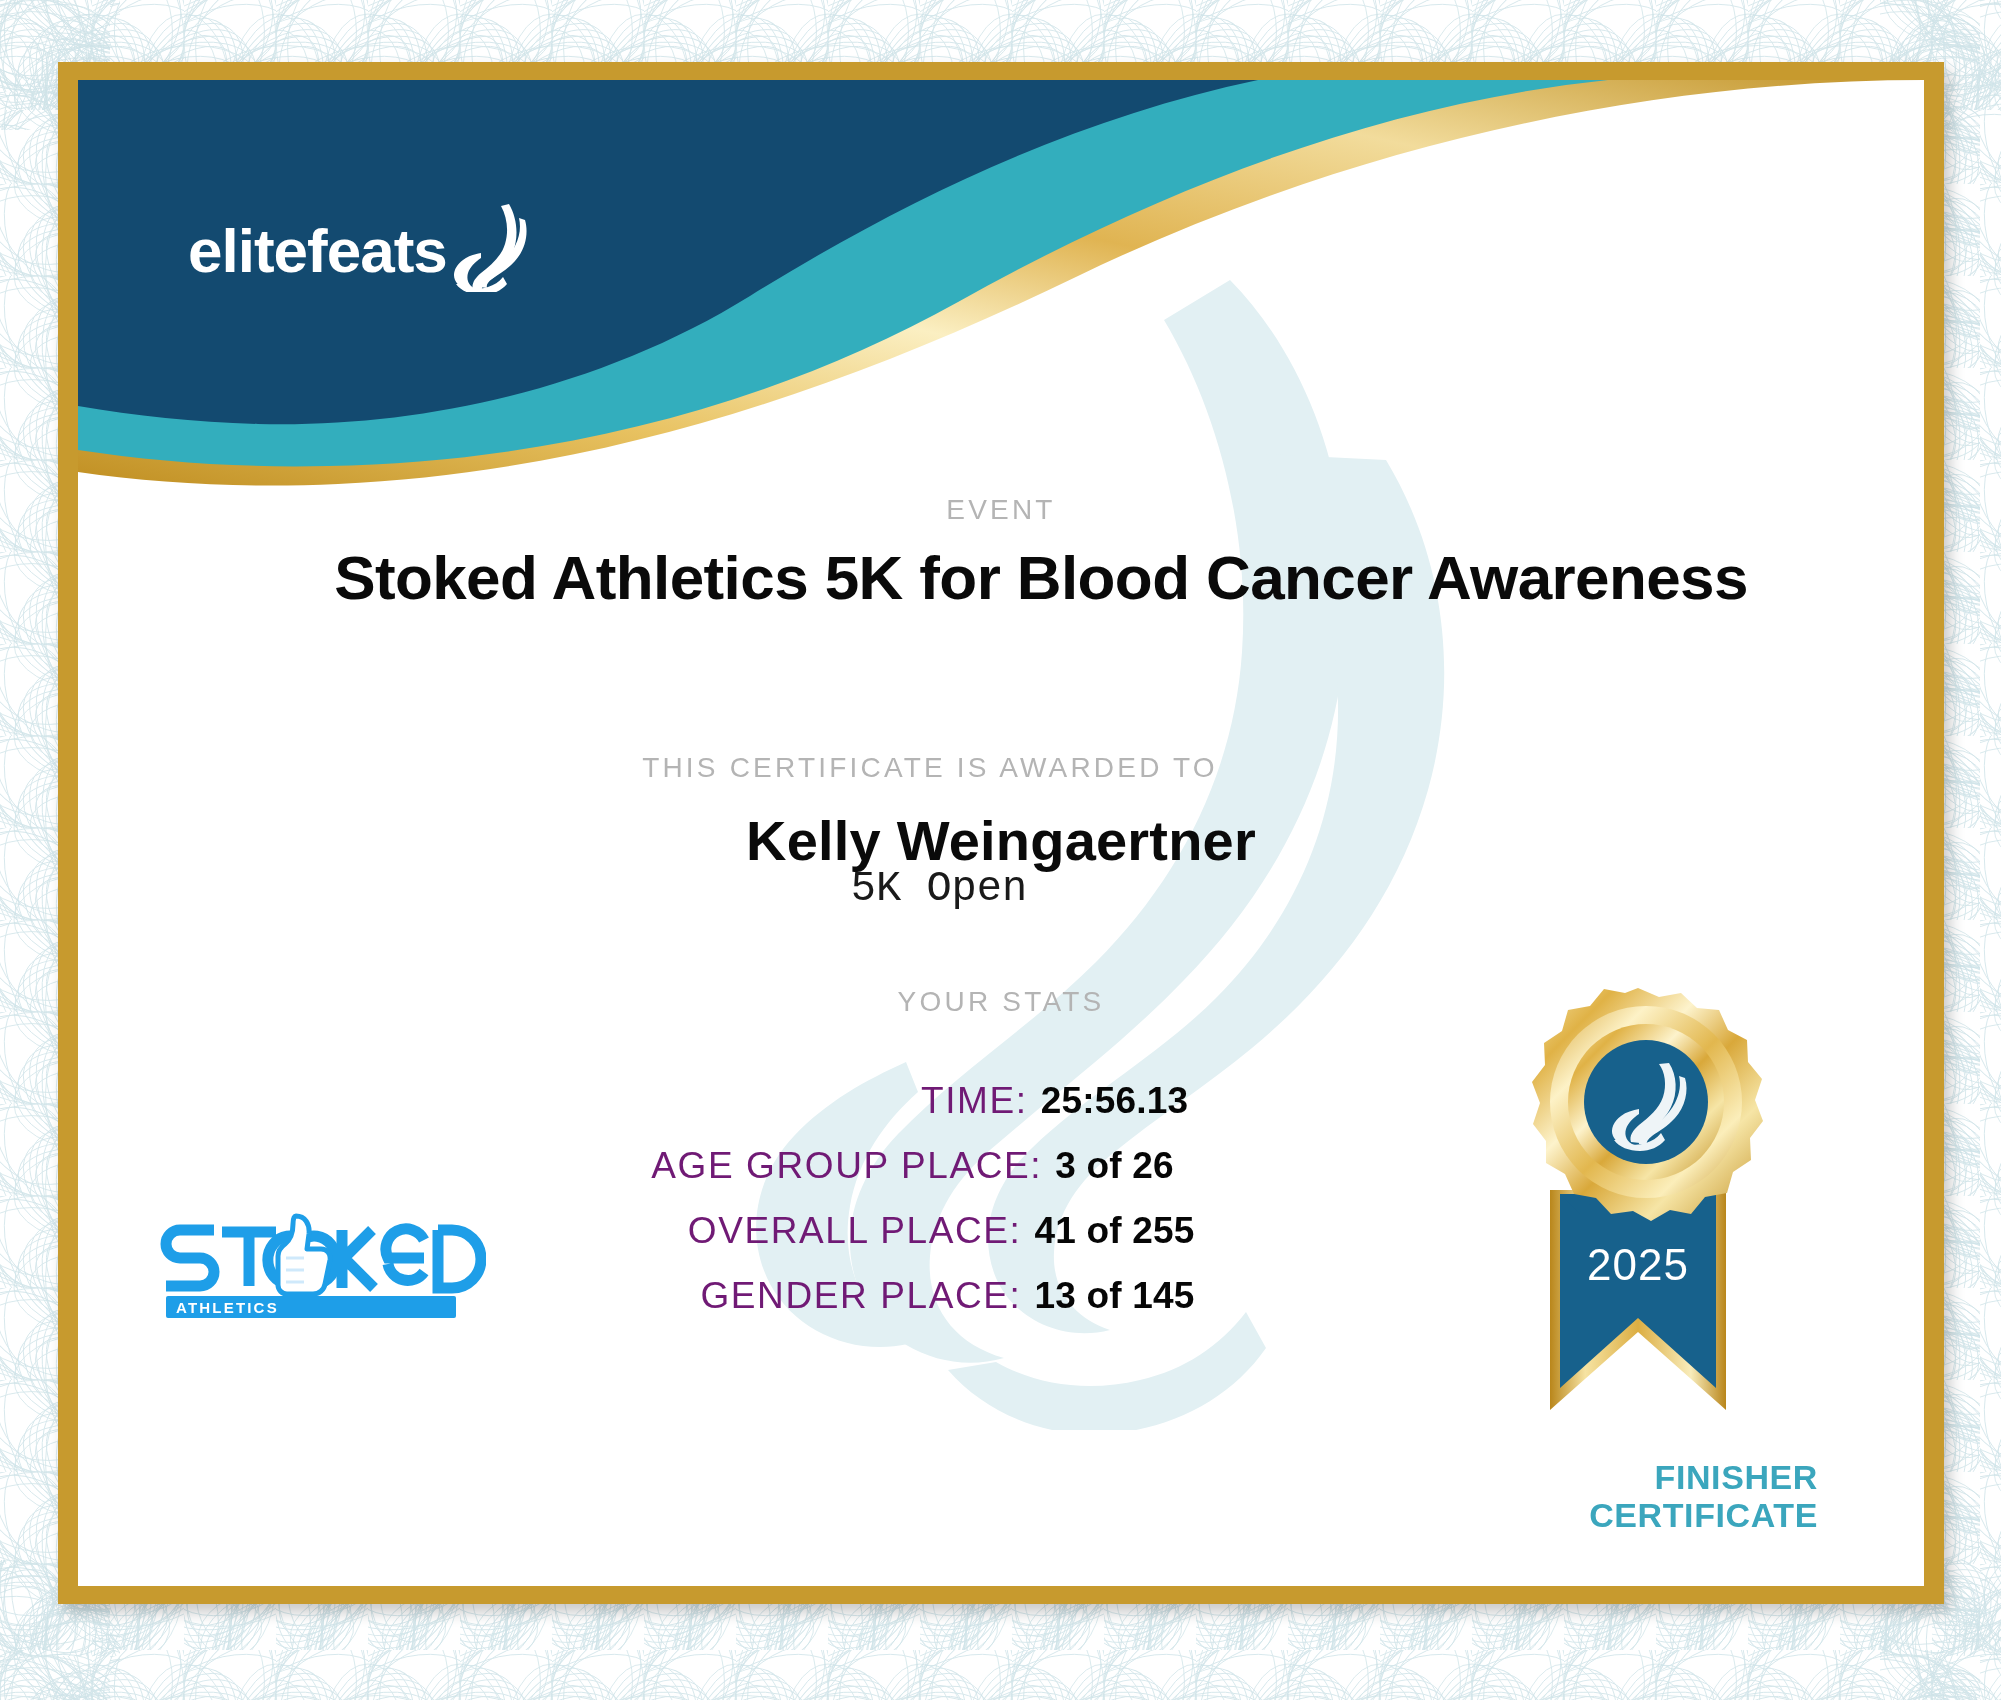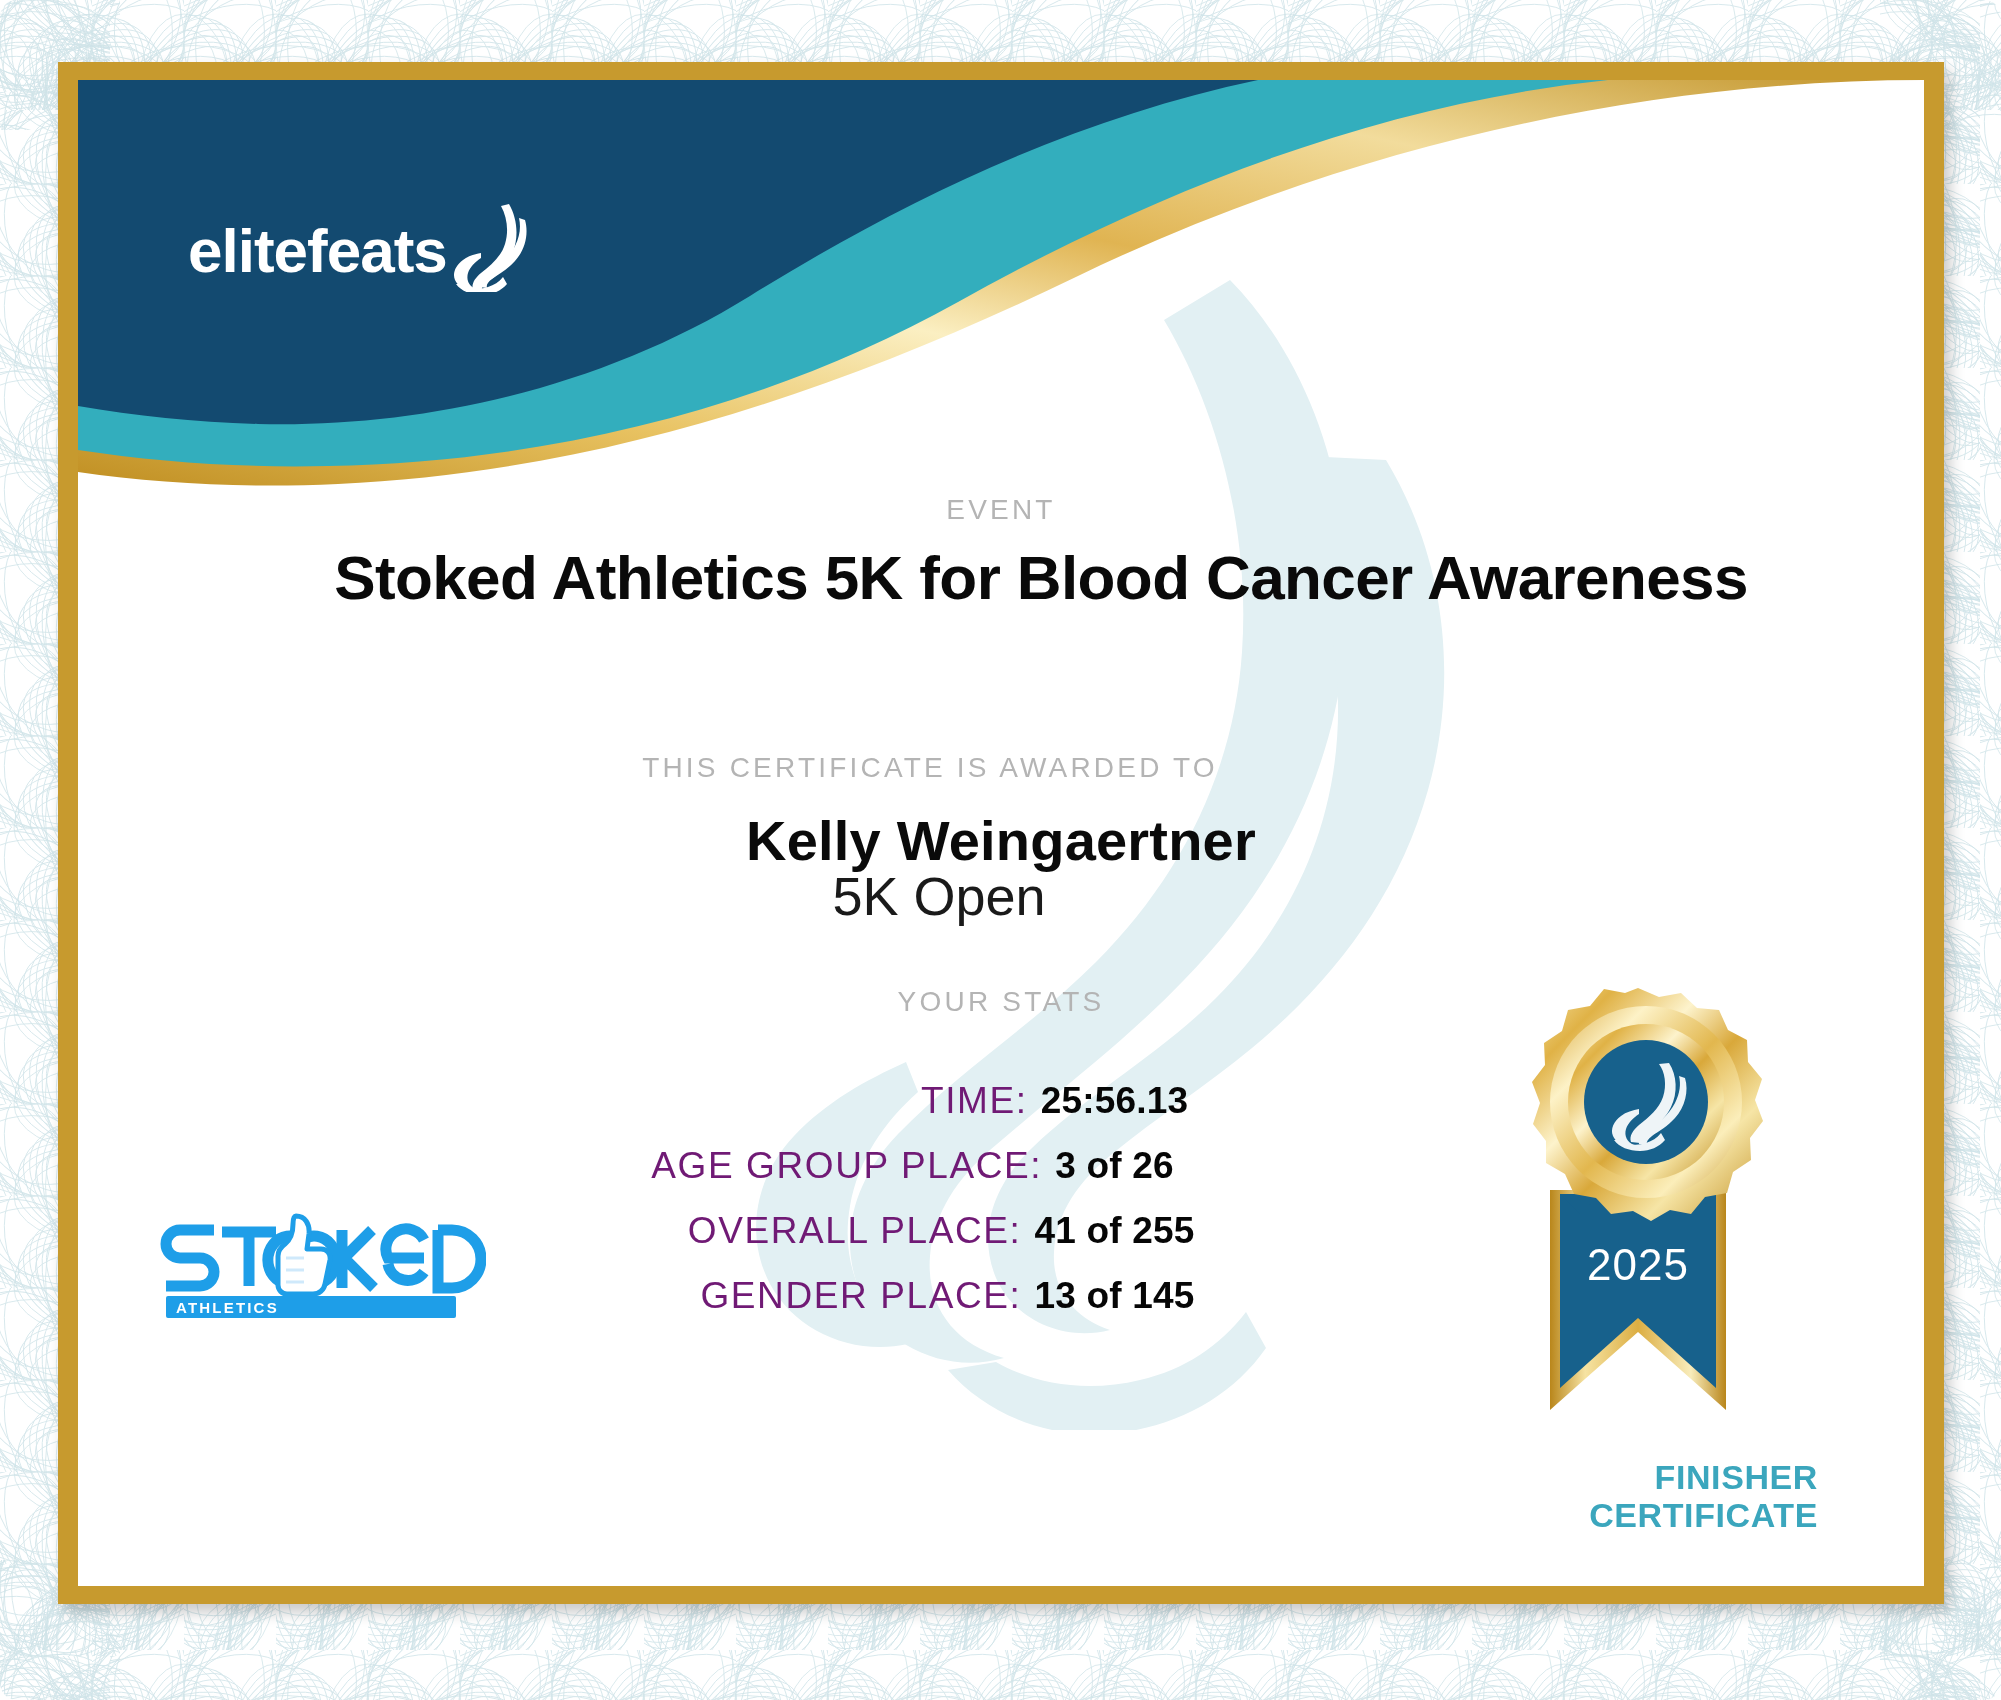--- a/index.html
+++ b/index.html
@@ -14,21 +14,20 @@
     overflow: hidden;
   }
 
   
   #page {
     position: relative;
     width: 2001px;
     height: 1700px;
     background: #ffffff;
     overflow: hidden;
-    border-radius: 17px;
   }
   #guilloche {
     position: absolute;
     inset: 0;
     width: 2001px;
     height: 1700px;
     z-index: 1;
   }
 
   
@@ -146,23 +145,23 @@
     font-family: "Liberation Sans", sans-serif;
     margin-top: 16px;
   }
   #division {
     position: absolute;
     left: 0;
     top: 785px;
     width: 1722px;
     text-align: center;
     color: #1a1a1a;
-    font-size: 54px;
+    font-size: 42px;
     font-weight: 400;
-    font-family: Liberation Sans, sans-serif;
+    font-family: Liberation Mono, monospace;
   }
 
   #stats-label { position: absolute; left: 0; top: 906px; width: 1846px; }
 
   #stats-table {
     position: absolute;
     left: 300px;
     top: 1000px;
     width: 900px;
   }

